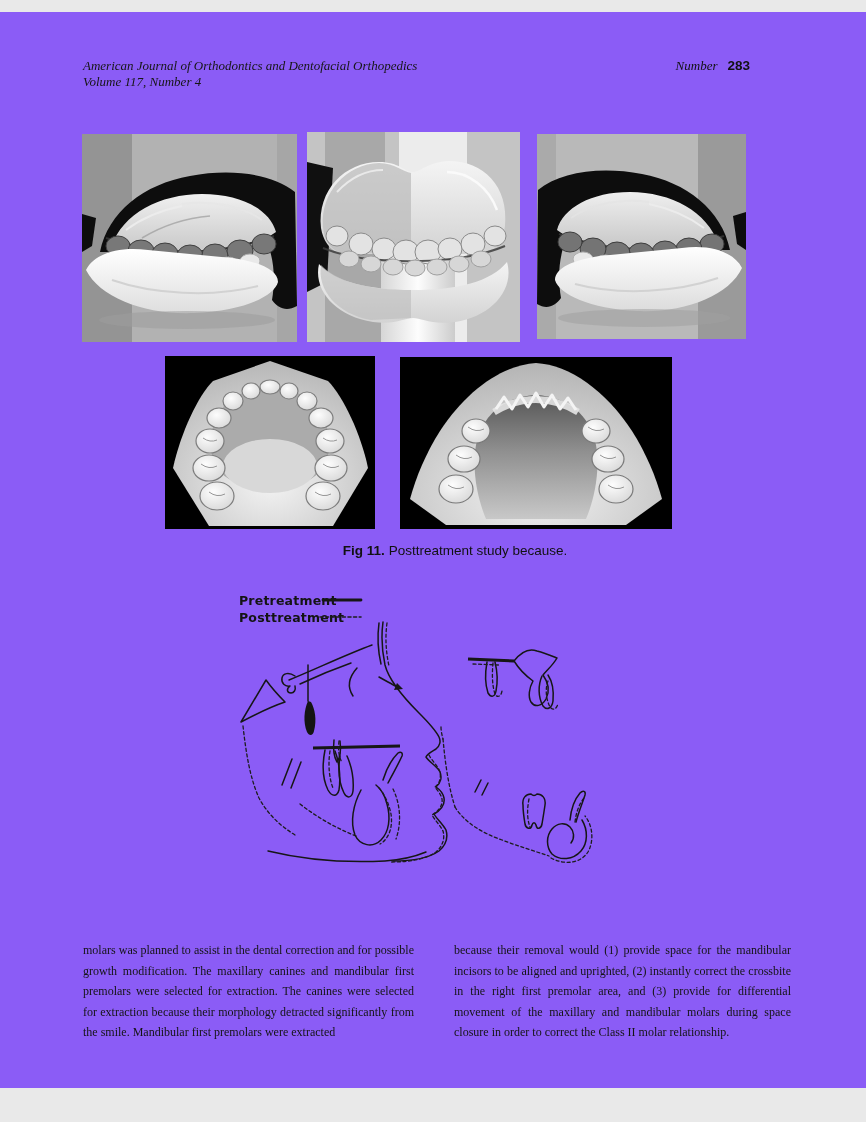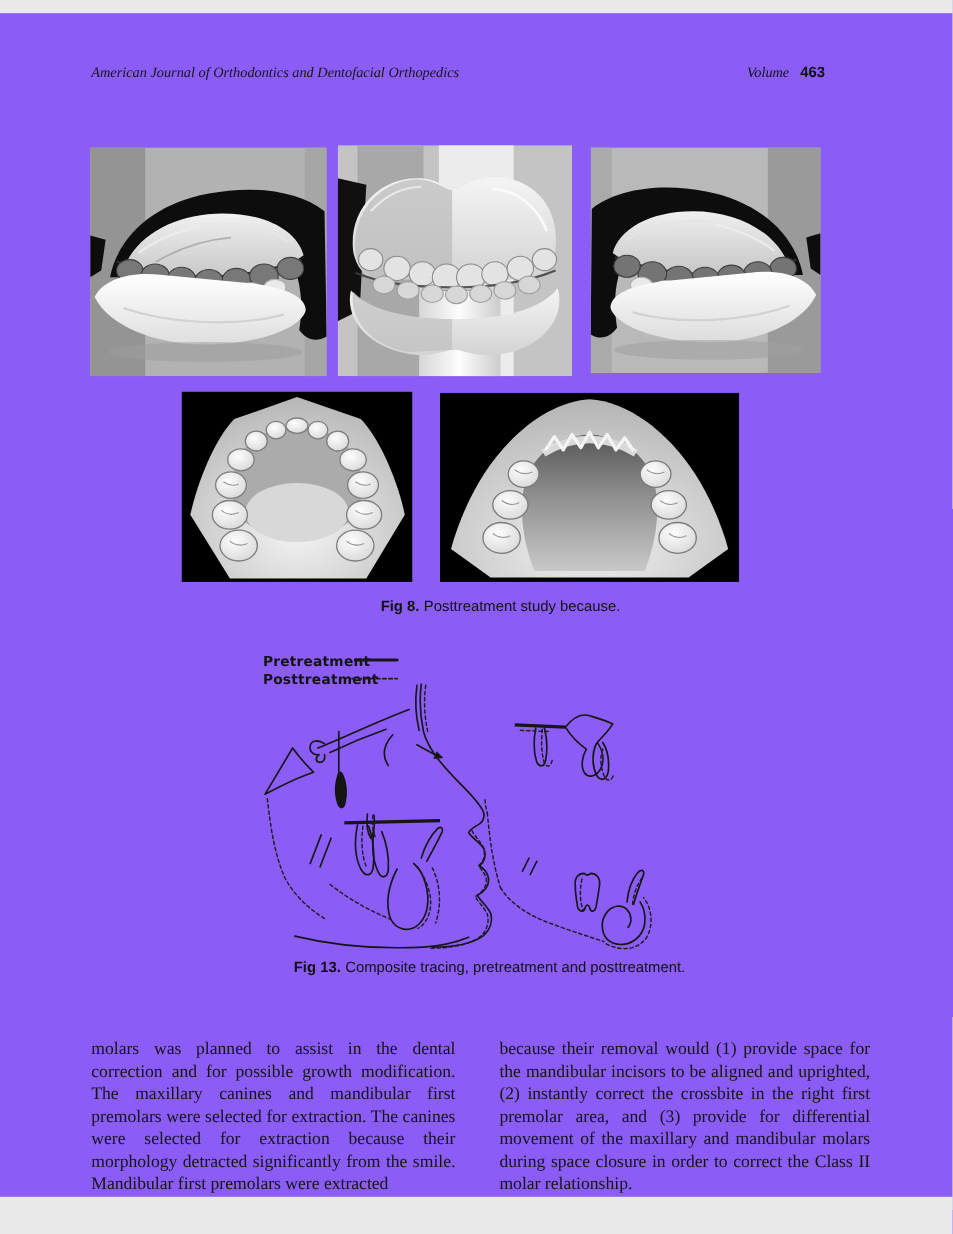--- a/index.html
+++ b/index.html
@@ -30,35 +30,36 @@
   #caption13{left:103px; top:860px;}
   .cap-label{font-weight:bold; margin-right:4px;}
   
   #tracing{position:absolute; left:233px; top:577px;}
   .trace{stroke:#161616; fill:none; stroke-width:1.5; stroke-linecap:round; stroke-linejoin:round;}
   .trace-heavy{stroke:#161616; fill:none; stroke-width:3;}
   .trace-dash{stroke:#1c1c1c; fill:none; stroke-width:1.3; stroke-dasharray:3 2.6; stroke-linecap:round;}
   .leg-text{font:bold 12.5px "DejaVu Sans", sans-serif; letter-spacing:.2px; fill:#141414;}
   
   .col{position:absolute; top:916px; text-align:justify;
-    font-size:16px; line-height:20.5px; color:#141414;}
+    font-size:12px; line-height:20.5px; color:#141414;}
   #col-left{left:83px; width:331px;}
   #col-right{left:454px; width:337px;}
 </style>
 </head>
 <body>
 
 <div class="page">
 
   <div class="hdr-left">
     <div>American Journal of Orthodontics and Dentofacial Orthopedics</div>
+    <div>Volume 117, Number 4</div>
   </div>
   <div class="hdr-right">
-    <span class="hdr-author">Volume</span>
-    <span class="hdr-pageno">463</span>
+    <span class="hdr-author">Number</span>
+    <span class="hdr-pageno">283</span>
   </div>
 
   <figure class="photo" id="photo1">
     <svg width="215" height="208" viewBox="0 0 215 208" aria-hidden="true">
       <defs>
         <linearGradient id="p1cast" x1="0" y1="0" x2="0" y2="1">
           <stop offset="0" stop-color="#f0f0f0"></stop>
             <stop offset="1" stop-color="#c6c6c6"></stop>
         </linearGradient>
         <linearGradient id="p1low" x1="0" y1="0" x2="0" y2="1">
@@ -269,21 +270,21 @@
           <path d="M56,98 q8,6 16,2"></path>
           <path d="M48,128 q8,6 16,2"></path>
         <path d="M188,70 q8,6 16,2"></path>
           <path d="M200,98 q8,6 16,2"></path>
           <path d="M208,128 q8,6 16,2"></path>
       </g>
     </svg>
   </figure>
 
   <div class="caption" id="caption12">
-    <span class="cap-label">Fig 8.</span><span>Posttreatment study because.</span>
+    <span class="cap-label">Fig 11.</span><span>Posttreatment study because.</span>
   </div>
 
   <figure class="photo" id="tracing">
     <svg width="420" height="282" viewBox="0 0 420 282" aria-hidden="true">
 
       <g>
         <text x="6" y="16" class="leg-text">Pretreatment</text>
         <text x="6" y="33" class="leg-text">Posttreatment</text>
         <path class="trace" style="stroke-width:2.8" d="M90,11 L128,11"></path>
         <path class="trace-dash" style="stroke-width:1.6" d="M87,28 L128,28"></path>
@@ -339,20 +340,17 @@
         <path class="trace-dash" d="M342,233 C343,224 346,215 351,209"></path>
         <path class="trace" d="M349,231 C355,241 355,254 348,262 C340,271 327,272 319,265 C313,258 313,247 319,240 C324,234 332,233 337,238 C341,242 342,249 338,254"></path>
         <path class="trace" d="M337,231 C338,221 341,211 347,204 C350,201 353,202 352,206 C349,215 345,225 343,233"></path>
         <path class="trace" d="M290,216 C289,209 293,205 298,205 C300,207 302,207 304,205 C309,205 313,209 312,216 C311,223 310,229 309,235 C308,240 304,241 303,236 C302,233 300,233 299,236 C298,241 293,240 292,235 C291,229 290,222 290,216 Z"></path>
         <path class="trace" d="M242,203 L248,191"></path>
         <path class="trace" d="M249,206 L255,194"></path>
       </g>
     </svg>
   </figure>
 
-  <div class="caption" id="caption13">
-    <span class="cap-label">Fig 13.</span><span>Composite tracing, pretreatment and posttreatment.</span>
-  </div>
 
   <p class="col" id="col-left">molars was planned to assist in the dental correction and for possible growth modification. The maxillary canines and mandibular first premolars were selected for extraction. The canines were selected for extraction because their morphology detracted significantly from the smile. Mandibular first premolars were extracted</p>
   <p class="col" id="col-right">because their removal would (1) provide space for the mandibular incisors to be aligned and uprighted, (2) instantly correct the crossbite in the right first premolar area, and (3) provide for differential movement of the maxillary and mandibular molars during space closure in order to correct the Class II molar relationship.</p>
 
 </div>
 
 </body></html>

